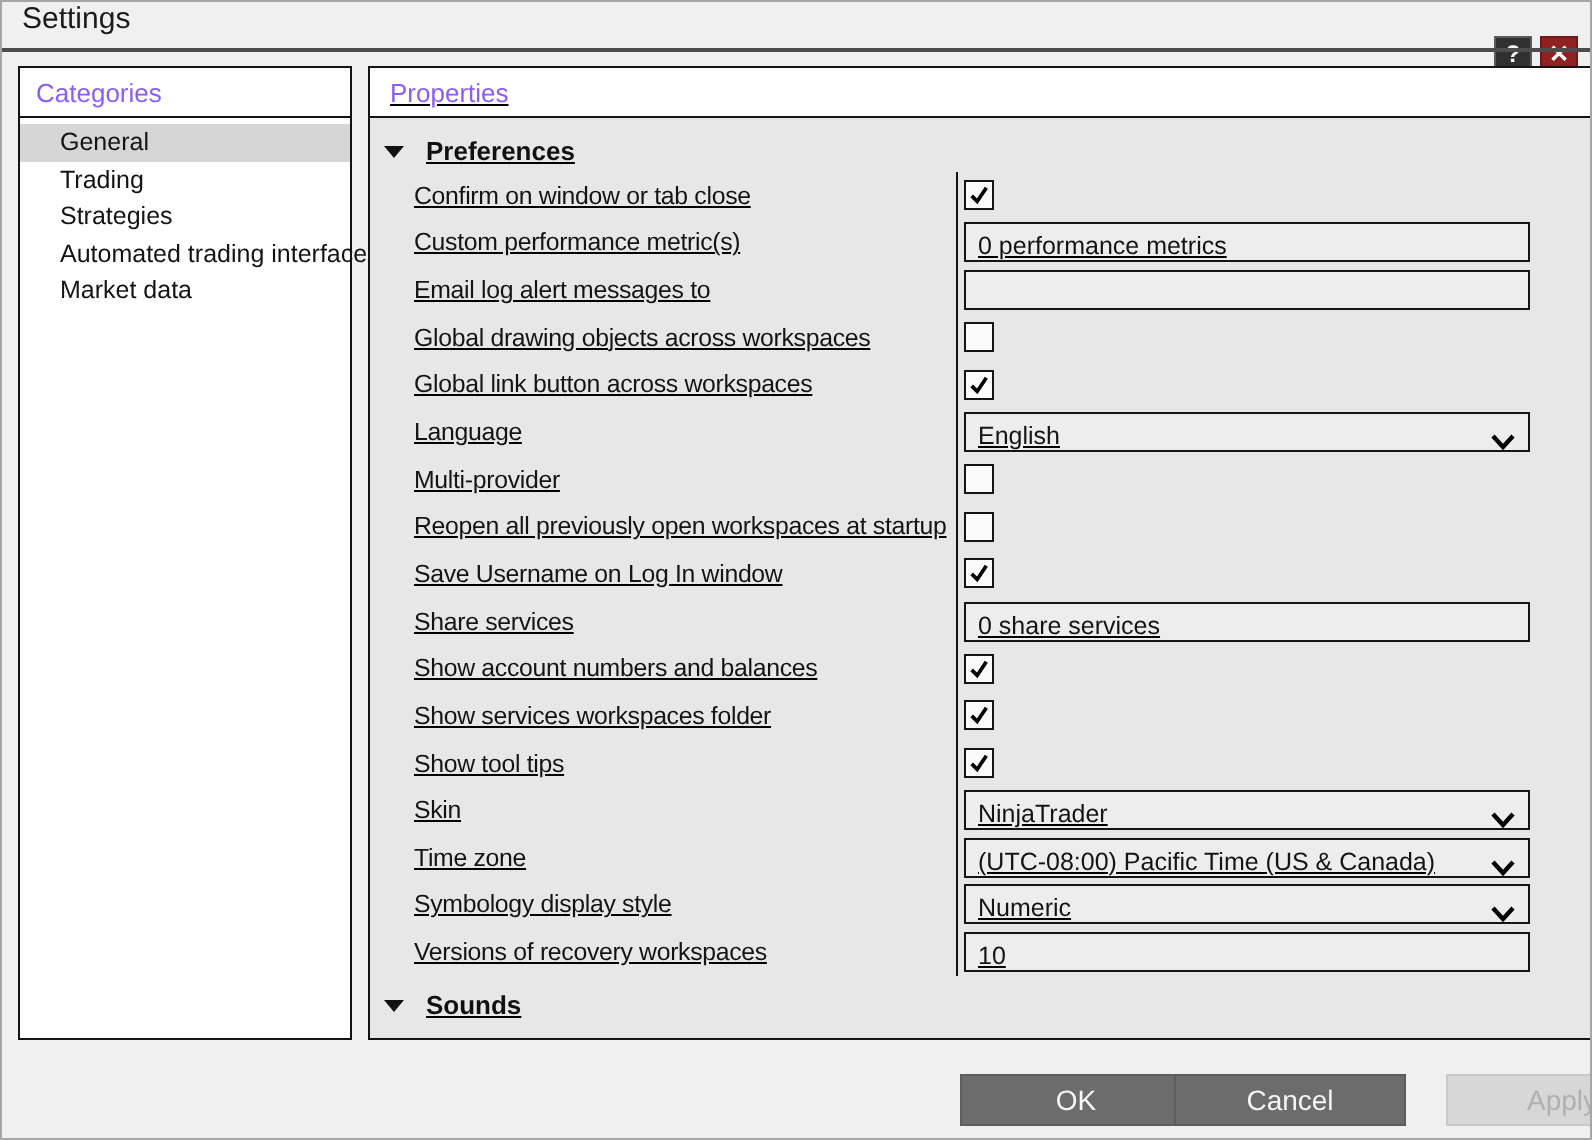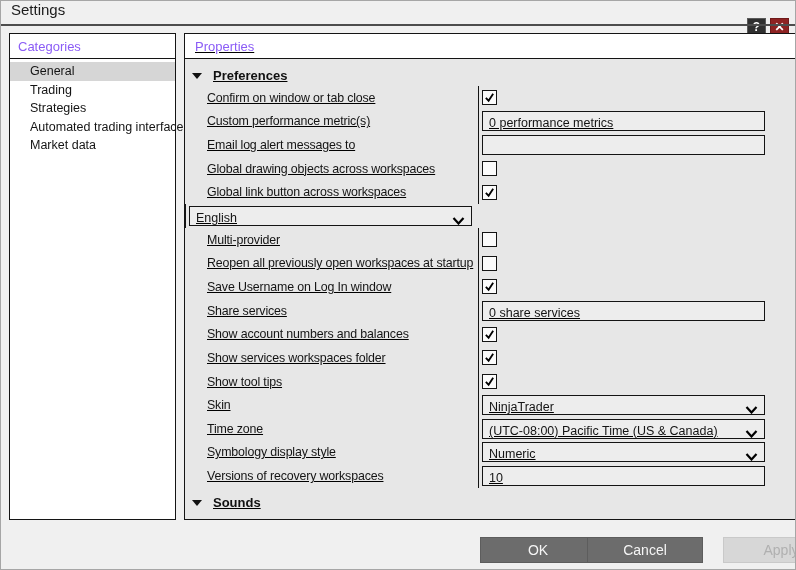--- a/index.html
+++ b/index.html
@@ -163,20 +163,21 @@
             <div class="row-label">Global link button across workspaces</div>
             <div class="row-control">
               <div class="checkbox">
                 <svg width="11" height="11" viewBox="0 0 12 12">
                   <path d="M2 6.5 L5 9.5 L10 2" stroke="#000" stroke-width="2" fill="none"></path>
                 </svg>
               </div>
             </div>
           </div>
           <div class="prop-row">
+            <div class="row-label">Language</div>
             <div class="row-control">
               <div class="dropdown">
                 <span>English</span>
                 <span class="dd-chevron">
                   <svg width="13" height="8" viewBox="0 0 13 8">
                     <path d="M1.5 1 L6.5 6.5 L11.5 1" stroke="#000" stroke-width="2.2" fill="none"></path>
                   </svg>
                 </span>
               </div>
             </div>

